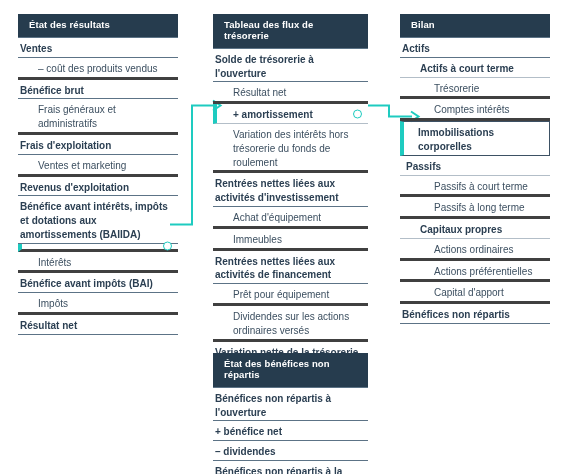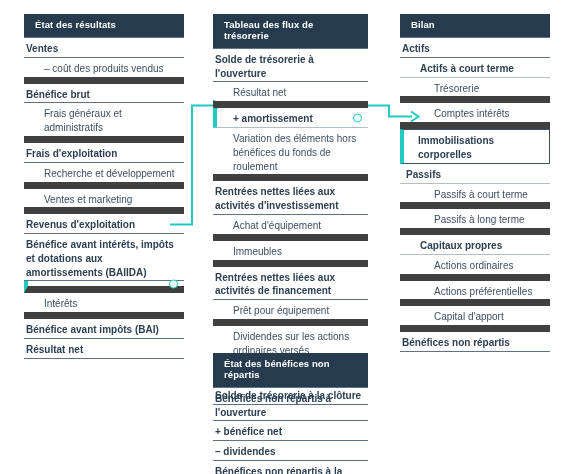--- a/index.html
+++ b/index.html
@@ -54,21 +54,21 @@
   
   .row.lv0 {
     font-weight: bold;
     padding-left: 2px;
     border-bottom: 1.6px solid #5c7386;
   }
   
   .row.lv1 {
     font-weight: normal;
     padding-left: 20px;
-    border-bottom: 7px solid #404040;
+    border-bottom: 3px solid #404040;
     color: #3c4f60;
   }
   .row.lv1b {
     font-weight: bold;
     padding-left: 20px;
     border-bottom: 1px solid #b3bec8;
     color: #2b3f52;
   }
   .rows .row:first-child {
     border-top: 1.6px solid #5c7386;
@@ -117,58 +117,58 @@
 
   <svg class="wires" viewBox="0 0 575 474">
 
     <path d="M 170 224.5 L 192 224.5 L 192 105.5 L 214 105.5" fill="none" stroke="#1ecbc0" stroke-width="2"></path>
     <path d="M 213 100.5 L 220.5 105.5 L 213 110.5" fill="none" stroke="#1ecbc0" stroke-width="2" stroke-linejoin="miter"></path>
 
     <path d="M 368 105.5 L 389 105.5 L 389 116.5 L 412 116.5" fill="none" stroke="#1ecbc0" stroke-width="2"></path>
     <path d="M 411 111.5 L 418.5 116.5 L 411 121.5" fill="none" stroke="#1ecbc0" stroke-width="2" stroke-linejoin="miter"></path>
   </svg>
 
-  <div class="stmt" style="left:24px; top:14px; width:160px;">
+  <div class="stmt" style="left:18px; top:14px; width:160px;">
     <div class="stmt-header">État des résultats</div>
     <div class="rows">
       <div class="row lv0">
           <span class="txt">Ventes</span>
         </div>
       <div class="row lv1">
           <span class="txt">– coût des produits vendus</span>
         </div>
       <div class="row lv0">
           <span class="txt">Bénéfice brut</span>
         </div>
       <div class="row lv1">
           <span class="txt">Frais généraux et administratifs</span>
         </div>
       <div class="row lv0">
           <span class="txt">Frais d'exploitation</span>
-        </div>
-      <div class="row lv1">
-          <span class="txt">Recherche et développement</span>
         </div>
       <div class="row lv1">
           <span class="txt">Ventes et marketing</span>
         </div>
       <div class="row lv0">
           <span class="txt">Revenus d'exploitation</span>
         </div>
       <div class="row lv0">
           <span class="txt">Bénéfice avant intérêts, impôts et dotations aux amortissements (BAIIDA)</span>
         </div>
       <div class="row lv1 hl">
           <span class="node-dot"></span>
         </div>
       <div class="row lv1">
           <span class="txt">Intérêts</span>
         </div>
       <div class="row lv0">
           <span class="txt">Bénéfice avant impôts (BAI)</span>
+        </div>
+      <div class="row lv1">
+          <span class="txt">Impôts</span>
         </div>
       <div class="row lv0 last">
           <span class="txt">Résultat net</span>
         </div>
     </div>
   </div>
 
   <div class="stmt" style="left:213px; top:14px; width:155px;">
     <div class="stmt-header">Tableau des flux de trésorerie</div>
     <div class="rows">
@@ -176,21 +176,21 @@
           <span class="txt">Solde de trésorerie à l'ouverture</span>
         </div>
       <div class="row lv1">
           <span class="txt">Résultat net</span>
         </div>
       <div class="row lv1b hl">
           <span class="txt">+ amortissement</span>
           <span class="node-dot"></span>
         </div>
       <div class="row lv1">
-          <span class="txt">Variation des éléments hors bénéfices du fonds de roulement</span>
+          <span class="txt">Variation des intérêts hors trésorerie du fonds de roulement</span>
         </div>
       <div class="row lv0">
           <span class="txt">Rentrées nettes liées aux activités d'investissement</span>
         </div>
       <div class="row lv1">
           <span class="txt">Achat d'équipement</span>
         </div>
       <div class="row lv1">
           <span class="txt">Immeubles</span>
         </div>

